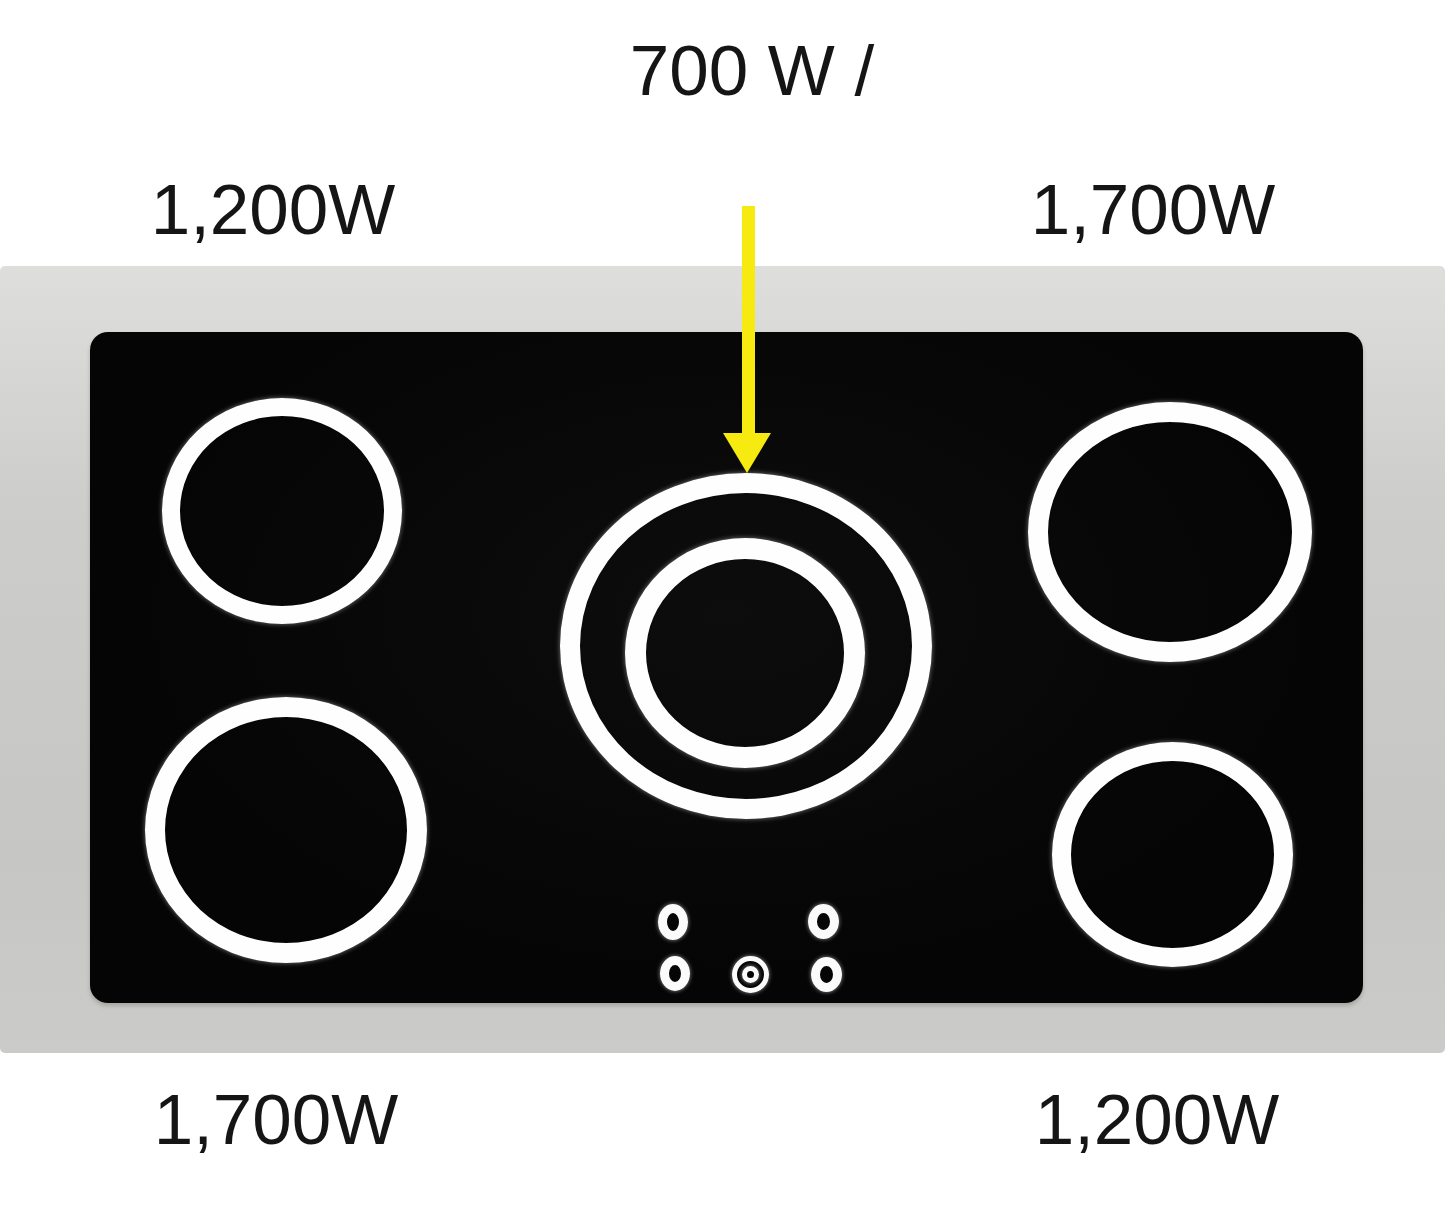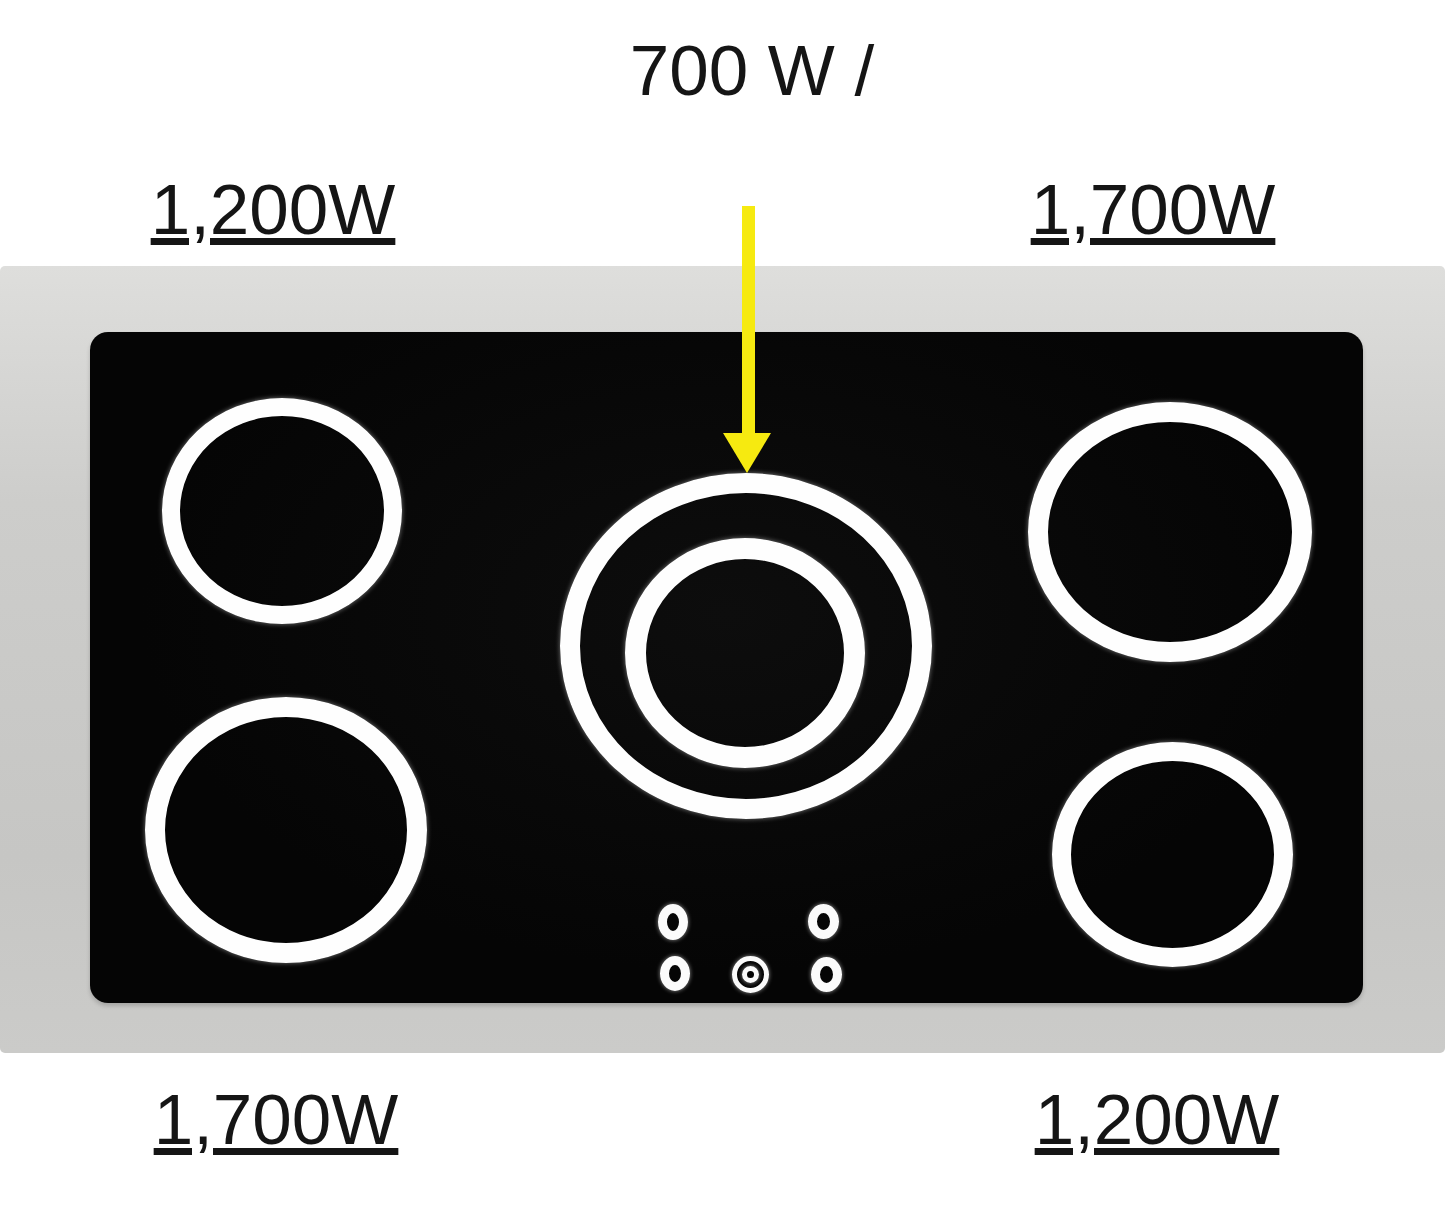--- a/index.html
+++ b/index.html
@@ -84,21 +84,20 @@
     border-top: 40px solid #f6ea10;
   }
   
   .wattage {
     position: absolute;
     transform: translateX(-50%);
     font-size: 71px;
     line-height: 78px;
     color: #151515;
     white-space: nowrap;
-    text-decoration: underline;
   }
   .wattage-center {
     position: absolute;
     left: 752px;
     top: 22px;
     transform: translateX(-50%);
     font-size: 71px;
     line-height: 98px;
     color: #151515;
     white-space: nowrap;

